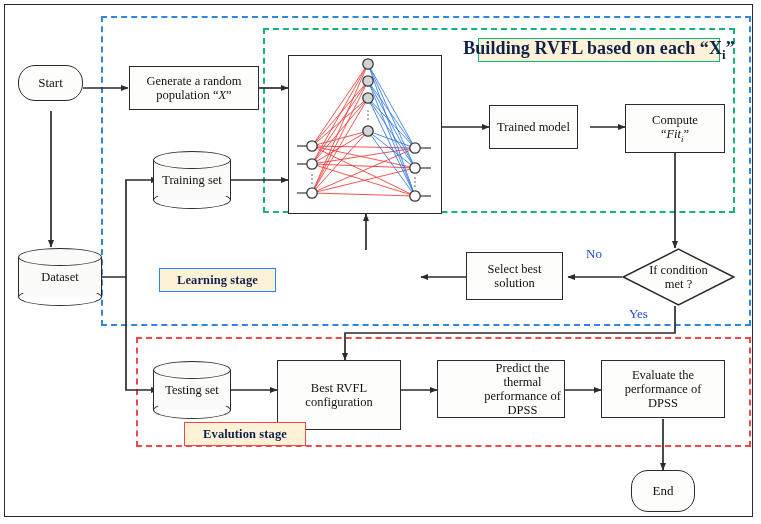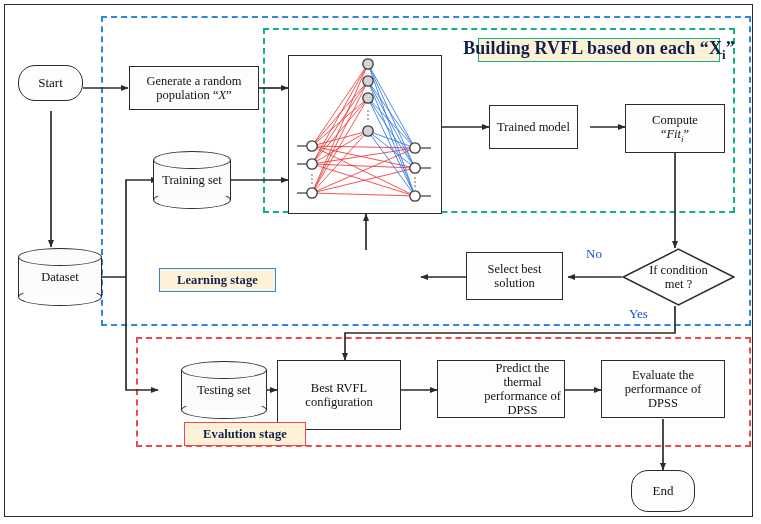--- a/index.html
+++ b/index.html
@@ -385,21 +385,21 @@
     <div class="cyl-label">Training set</div>
   </div>
 
   <div class="cylinder" style="left:18px; top:248px; width:84px; height:58px;">
     <div class="cyl-body"></div>
     <div class="cyl-bot"></div>
     <div class="cyl-top"></div>
     <div class="cyl-label">Dataset</div>
   </div>
 
-  <div class="cylinder" style="left:153px; top:361px; width:86px; height:58px;margin-left:28px;">
+  <div class="cylinder" style="left:153px; top:361px; width:78px; height:58px;">
     <div class="cyl-body"></div>
     <div class="cyl-bot"></div>
     <div class="cyl-top"></div>
     <div class="cyl-label">Testing set</div>
   </div>
 
   <div class="edge-label" style="left:586px; top:246px;">No</div>
   <div class="edge-label" style="left:629px; top:306px;">Yes</div>
 
   <div class="chip chip-build" style="left:478px; top:38px; width:242px; height:24px;">

